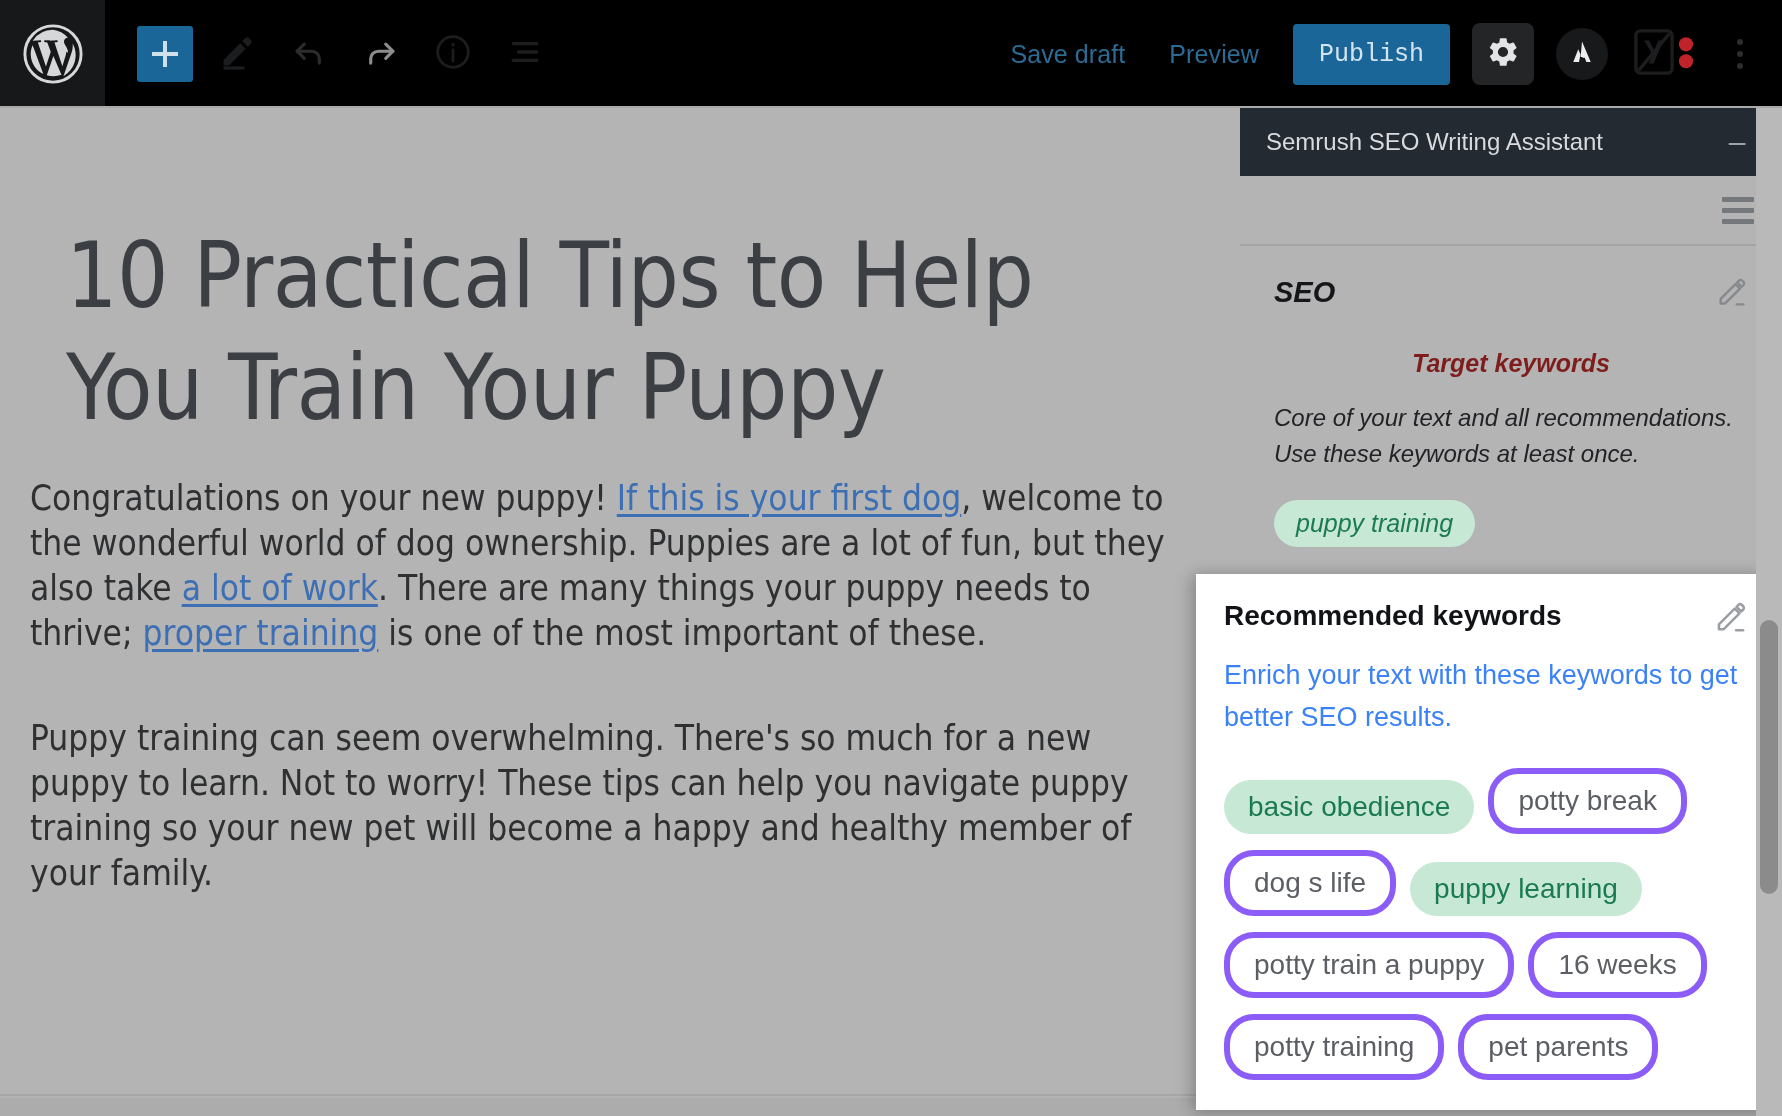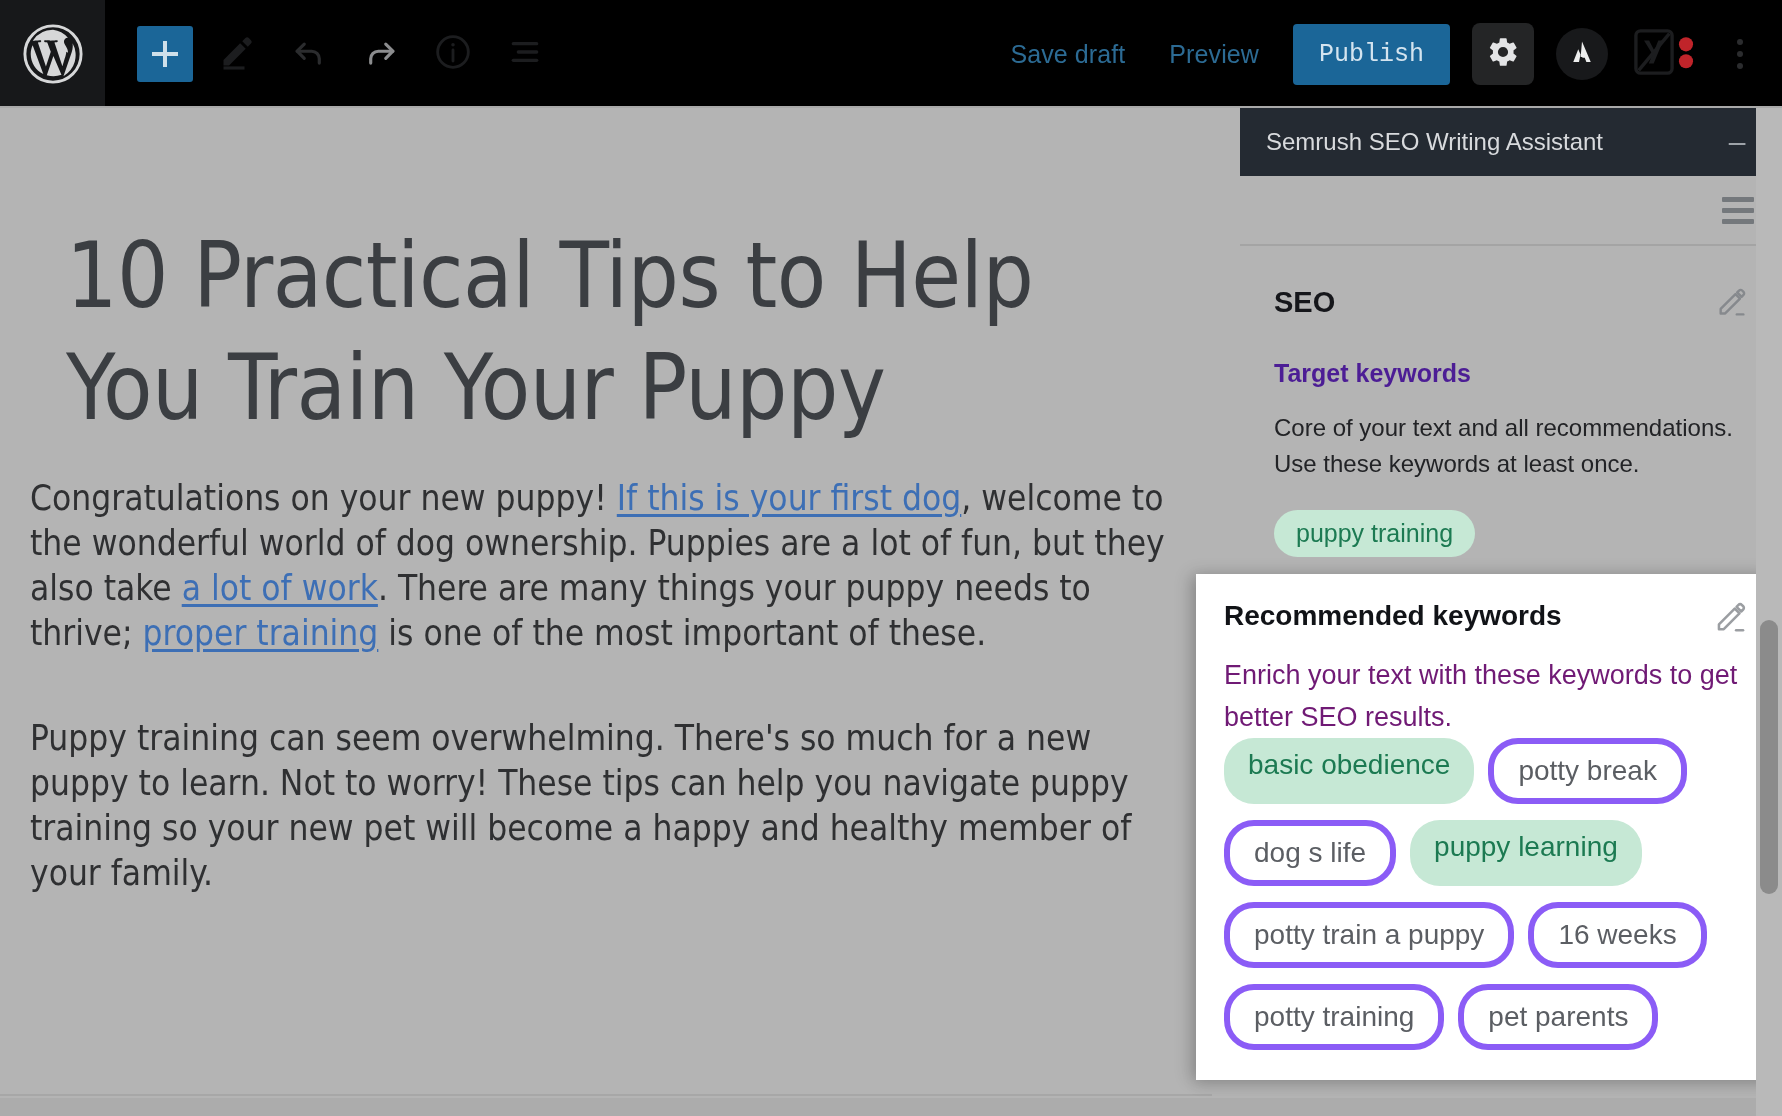--- a/index.html
+++ b/index.html
@@ -198,44 +198,45 @@
     justify-content: flex-end;
     padding-right: 28px;
   }
   .hamburger {
     width: 32px;
     display: flex; flex-direction: column; gap: 6px;
   }
   .hamburger i {
     display: block; height: 5px; background: #74787c; border-radius: 1px;
   }
-  .sb-body { padding: 40px 34px 0 34px; }
+  .sb-body { padding: 30px 34px 0 34px; font-style: italic; }
   .sb-section-head {
     display: flex; align-items: flex-start; justify-content: space-between;
     margin-bottom: 40px;
   }
   .sb-section-title {
     font-size: 29px;
     font-weight: bold;
     color: #15161a;
   }
   .pencil { width: 32px; height: 32px; flex: none; }
   .sb-sub {
     font-size: 25px;
     font-weight: bold;
-    color: #4c1d95;
+    color: #7f1d1d;
     margin-bottom: 22px;
+    text-align: center;
   }
   .sb-desc {
     font-size: 24px;
     line-height: 36px;
     color: #222326;
     margin-bottom: 28px;
   }
-  .chip-row { display: flex; flex-wrap: wrap; gap: 14px; }
+  .chip-row { display: flex; flex-wrap: wrap; gap: 14px; align-items: flex-end; }
   .chip {
     font-size: 25px;
     padding: 9px 22px;
     border-radius: 30px;
     white-space: nowrap;
   }
   .chip.green {
     background: #c6e8d5;
     color: #1c7a52;
   }
@@ -260,21 +261,22 @@
   .popup-head {
     display: flex; align-items: flex-start; justify-content: space-between;
     margin-bottom: 22px;
   }
   .popup-title {
     font-size: 28px; font-weight: bold; color: #111317;
   }
   .popup-desc {
     font-size: 27px;
     line-height: 42px;
-    color: #701a75;
+    color: #3b82f6;
+    margin-bottom: 30px;
   }
   .popup .chip-row { gap: 16px 14px; }
   .popup .chip { font-size: 28px; padding: 11px 24px; }
 
   
   .scroll-track {
     position: absolute;
     right: 0;
     top: 108px;
     width: 26px;

